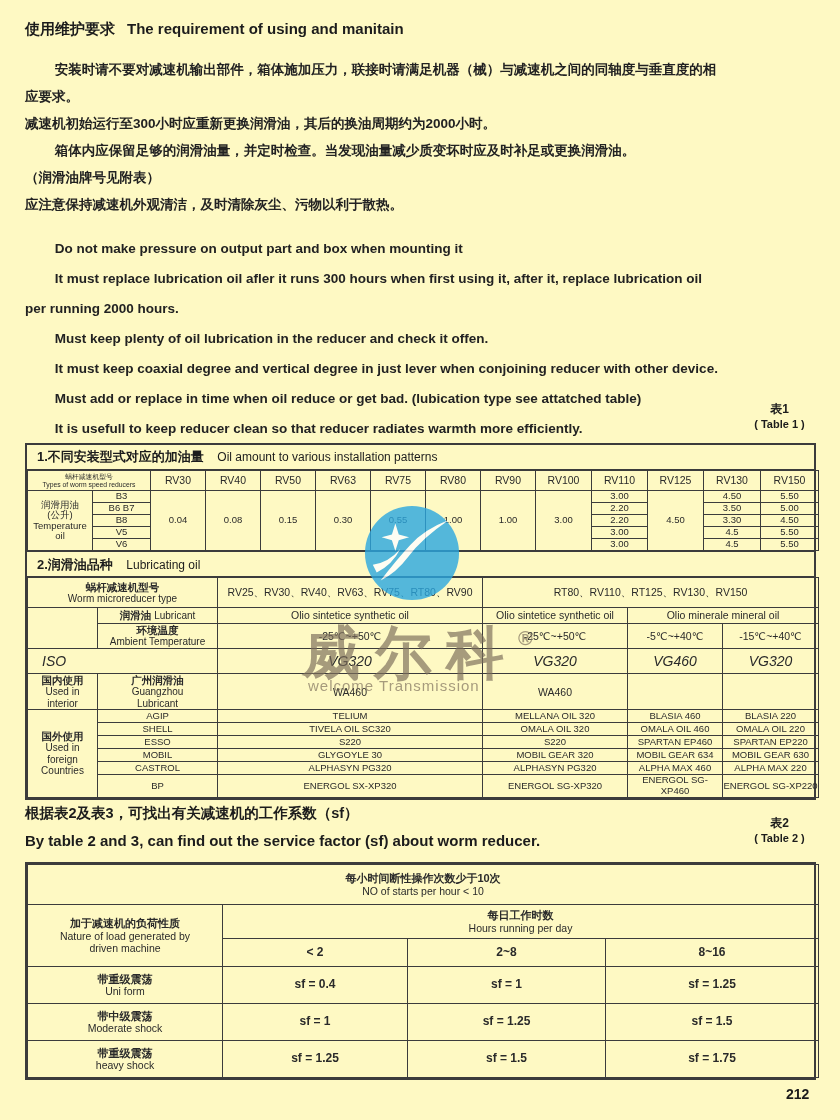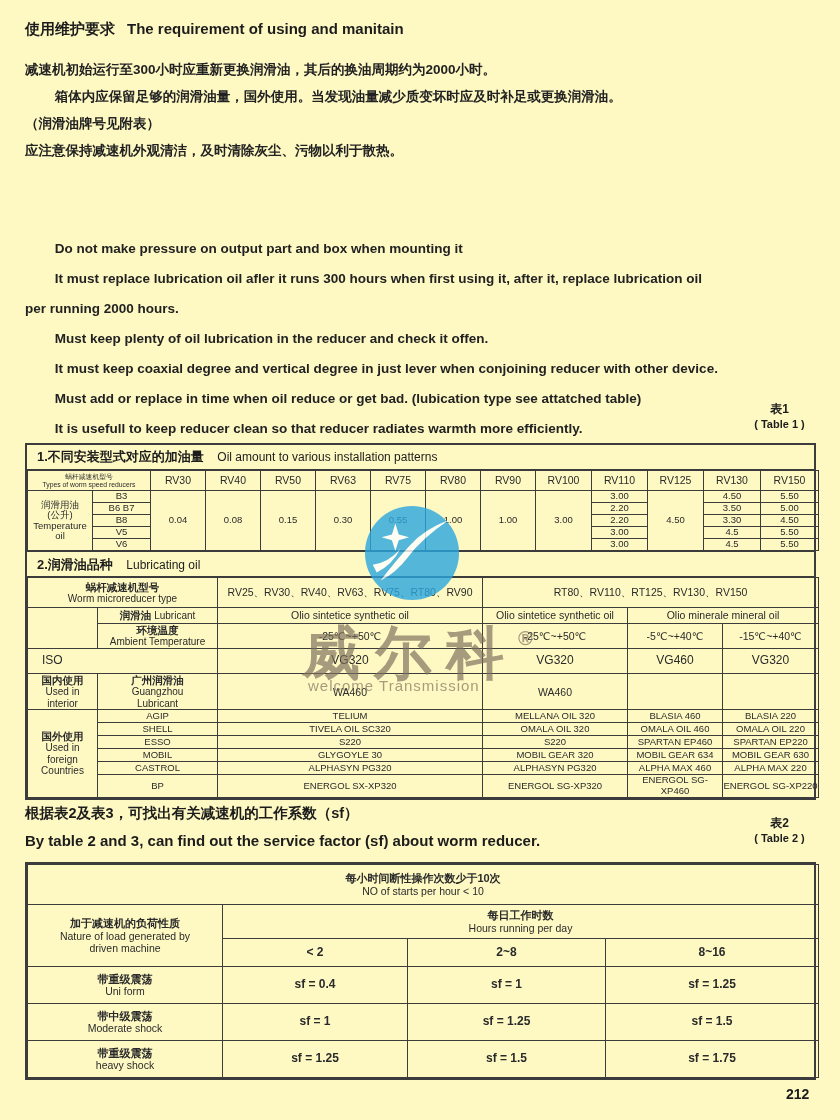--- a/index.html
+++ b/index.html
@@ -50,21 +50,21 @@
   .t1 .drow td { height:12px; font-size:9.5px; }
   .t1 .side { font-size:9.5px; line-height:10.5px; }
 
   
   .t2 td { font-size:10.5px; }
   .t2 .lbl-zh { font-weight:bold; font-size:10.5px; }
   .t2 .lbl-en { font-size:10px; }
   .t2 .r-models td { height:30px; }
   .t2 .r-lub td { height:16px; }
   .t2 .r-temp td { height:25px; }
-  .t2 .r-iso td { height:25px; font-size:12px; }
+  .t2 .r-iso td { height:25px; font-size:14px;font-style:italic; }
   .t2 .iso-cell { text-align:left; padding-left:14px; }
   .t2 .r-dom td { height:28px; }
   .t2 .r-for td { height:13px; font-size:9.5px; }
   .t2 .small-oil { font-size:7.5px; }
 
   
   .t3 td { font-size:11px; }
   .t3 .h1 td { height:40px; }
   .t3 .h2 td { height:34px; }
   .t3 .h3 td { height:28px; font-weight:bold; font-size:12px; }
@@ -76,22 +76,23 @@
 </head>
 <body>
 
 <div class="page">
 
   <div class="doc-title">
     <span>使用维护要求</span><span class="en">The requirement of using and manitain</span>
   </div>
 
   <div class="zh-block">
+    <p class="ind">安装时请不要对减速机输出部件，箱体施加压力，联接时请满足机器（械）与减速机之间的同轴度与垂直度的相应要求。</p>
     <p>减速机初始运行至300小时应重新更换润滑油，其后的换油周期约为2000小时。</p>
-    <p class="ind">箱体内应保留足够的润滑油量，国外使用。当发现油量减少质变坏时应及时补足或更换润滑油。</p>
+    <p class="ind">箱体内应保留足够的润滑油量，并定时检查。当发现油量减少质变坏时应及时补足或更换润滑油。</p>
     <p>（润滑油牌号见附表）</p>
     <p>应注意保持减速机外观清洁，及时清除灰尘、污物以利于散热。</p>
   </div>
 
   <div class="en-block">
     <p>Do not make pressure on output part and box when mounting it</p>
     <p>It must replace lubrication oil afler it runs 300 hours when first using it, after it, replace lubrication oil per running 2000 hours.</p>
     <p>Must keep plenty of oil lubrication in the reducer and check it offen.</p>
     <p>It must keep coaxial degree and vertical degree in just lever when conjoining reducer with other device.</p>
     <p>Must add or replace in time when oil reduce or get bad. (lubication type see attatched table)</p>

